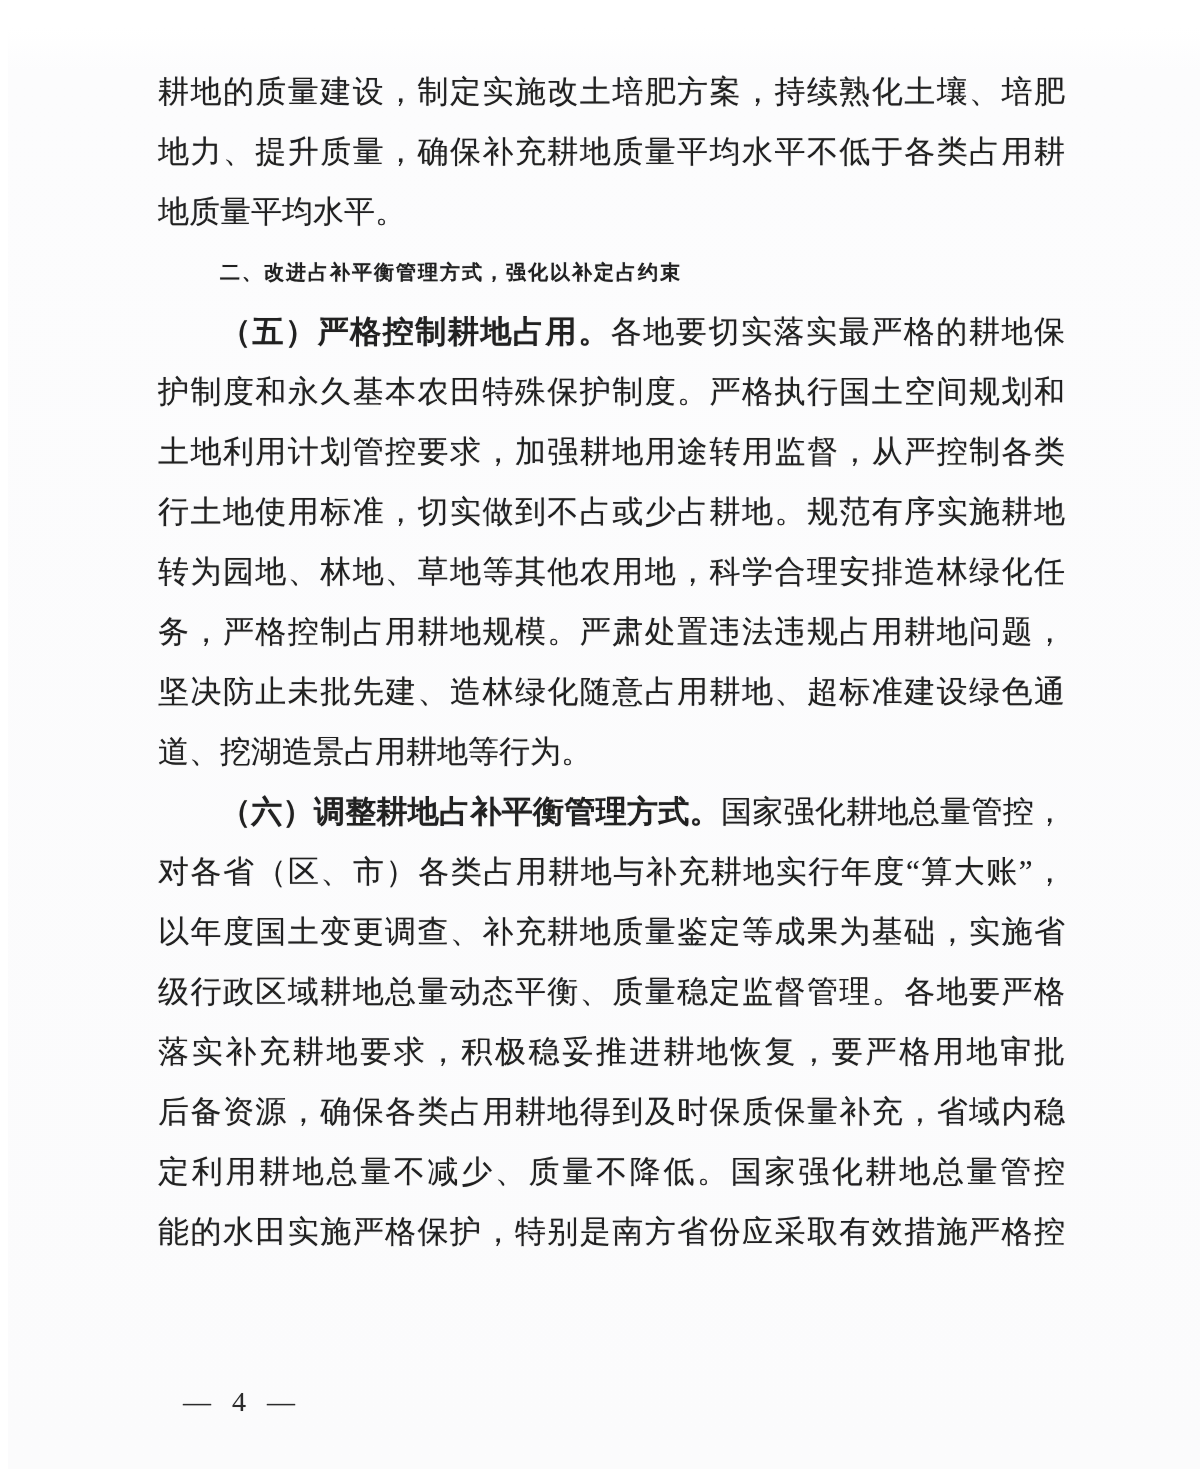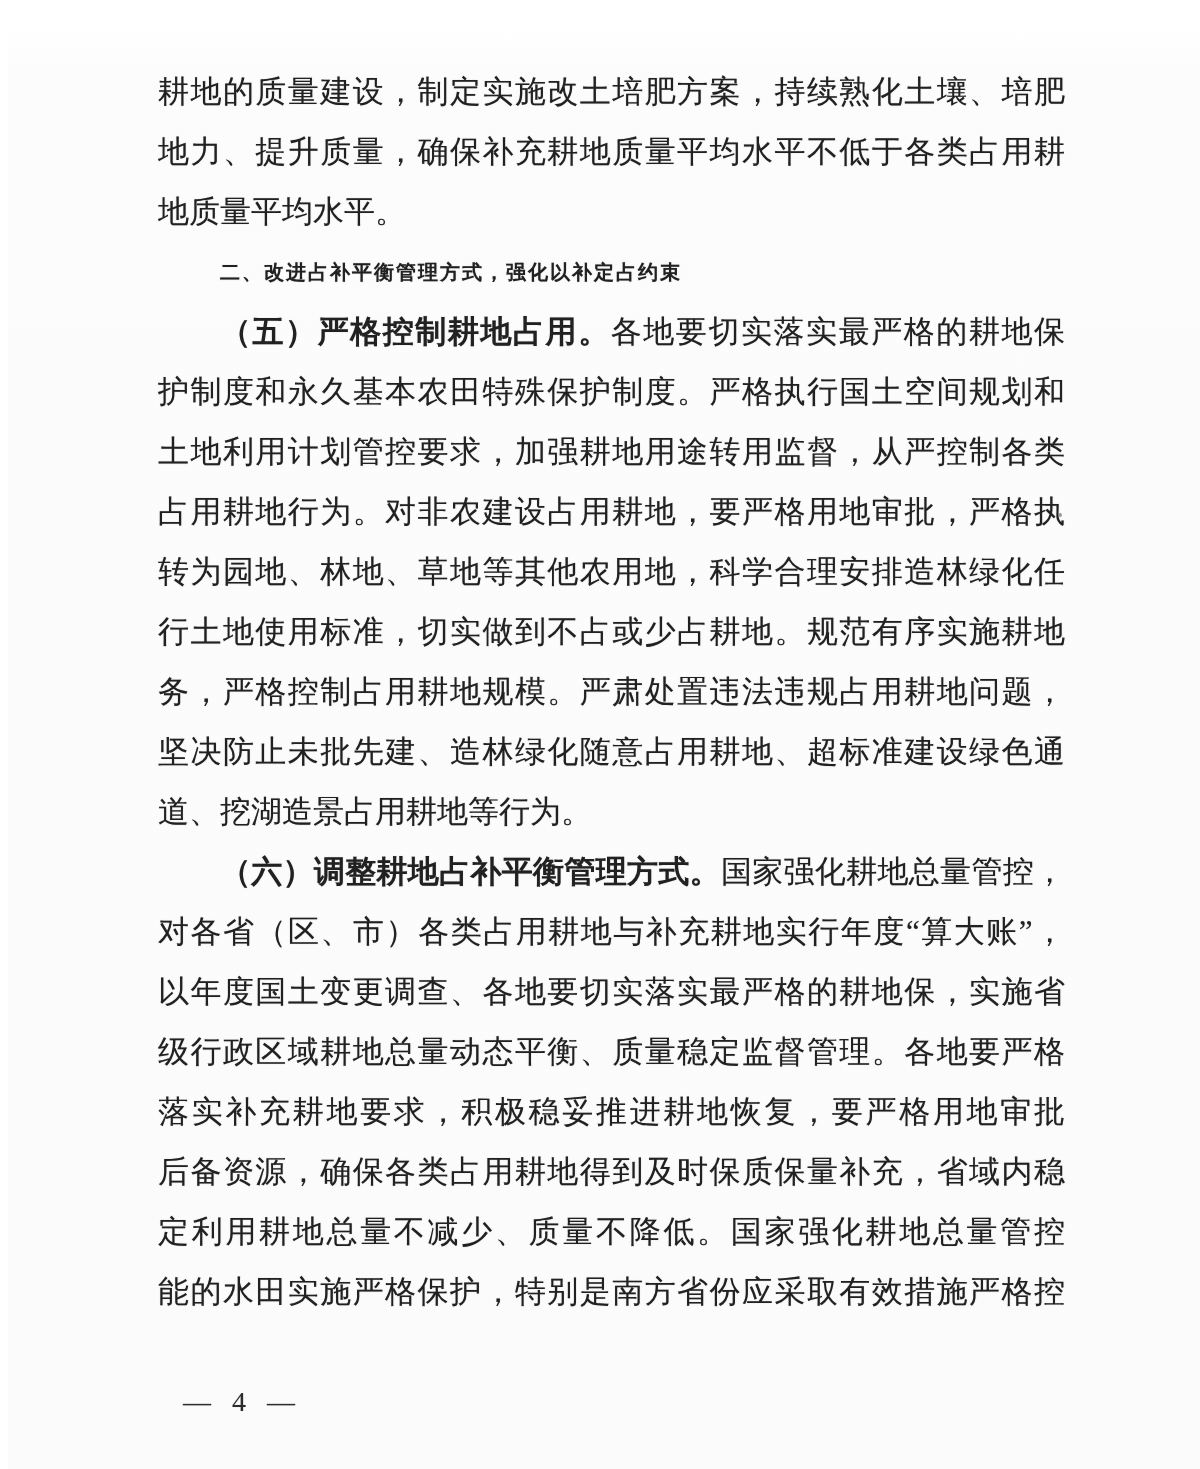--- a/index.html
+++ b/index.html
@@ -71,29 +71,28 @@
 
 <div class="page">
   <div class="body-text">
       <div class="line justify"><span>耕地的质量建设，制定实施改土培肥方案，持续熟化土壤、培肥</span></div>
       <div class="line justify"><span>地力、提升质量，确保补充耕地质量平均水平不低于各类占用耕</span></div>
       <div class="line"><span>地质量平均水平。</span></div>
       <div class="line indent heading"><span class="bold">二、改进占补平衡管理方式，强化以补定占约束</span></div>
       <div class="line justify indent"><span class="bold">（五）严格控制耕地占用。</span><span>各地要切实落实最严格的耕地保</span></div>
       <div class="line justify"><span>护制度和永久基本农田特殊保护制度。严格执行国土空间规划和</span></div>
       <div class="line justify"><span>土地利用计划管控要求，加强耕地用途转用监督，从严控制各类</span></div>
-      <div class="line justify"><span>占用耕地行为。对非农建设占用耕地，要严格用地审批，严格执</span></div>
+      <div class="line justify"><span>行土地使用标准，切实做到不占或少占耕地。规范有序实施耕地</span></div>
       <div class="line justify"><span>转为园地、林地、草地等其他农用地，科学合理安排造林绿化任</span></div>
-      <div class="line justify"><span>行土地使用标准，切实做到不占或少占耕地。规范有序实施耕地</span></div>
       <div class="line justify"><span>务，严格控制占用耕地规模。严肃处置违法违规占用耕地问题，</span></div>
       <div class="line justify"><span>坚决防止未批先建、造林绿化随意占用耕地、超标准建设绿色通</span></div>
       <div class="line"><span>道、挖湖造景占用耕地等行为。</span></div>
       <div class="line justify indent"><span class="bold">（六）调整耕地占补平衡管理方式。</span><span>国家强化耕地总量管控，</span></div>
       <div class="line justify"><span>对各省（区、市）各类占用耕地与补充耕地实行年度“算大账”，</span></div>
-      <div class="line justify"><span>以年度国土变更调查、各地要切实落实最严格的耕地保，实施省</span></div>
+      <div class="line justify"><span>以年度国土变更调查、补充耕地质量鉴定等成果为基础，实施省</span></div>
       <div class="line justify"><span>级行政区域耕地总量动态平衡、质量稳定监督管理。各地要严格</span></div>
       <div class="line justify"><span>落实补充耕地要求，积极稳妥推进耕地恢复，要严格用地审批</span></div>
       <div class="line justify"><span>后备资源，确保各类占用耕地得到及时保质保量补充，省域内稳</span></div>
       <div class="line justify"><span>定利用耕地总量不减少、质量不降低。国家强化耕地总量管控</span></div>
       <div class="line justify"><span>能的水田实施严格保护，特别是南方省份应采取有效措施严格控</span></div>
     </div>
   <div class="scan-speck"></div>
   <div class="page-number">— 4 —</div>
 </div>
 

